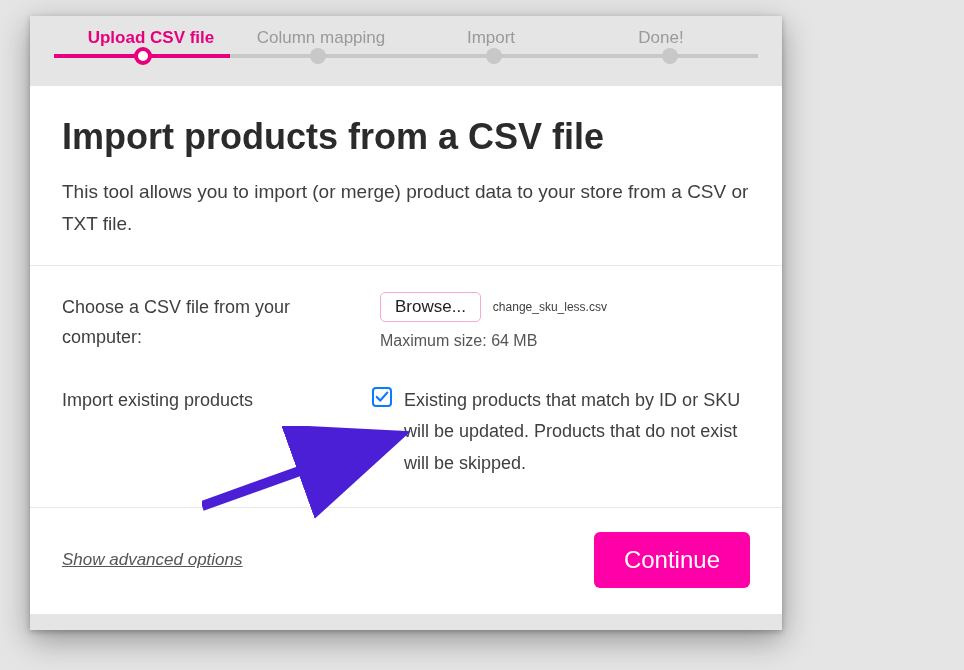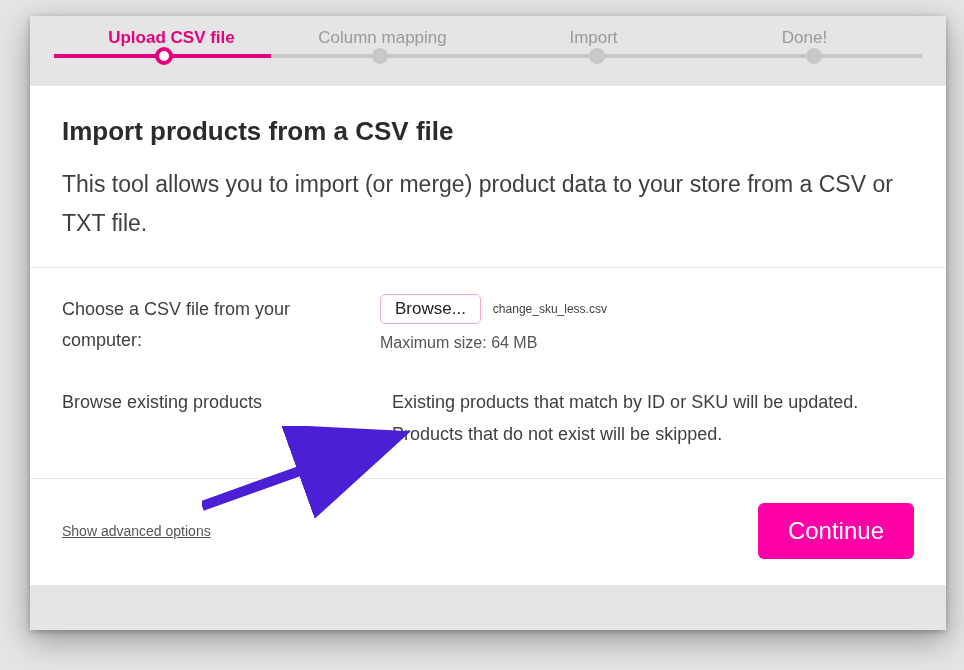--- a/index.html
+++ b/index.html
@@ -15,21 +15,21 @@
       background: #e5e5e5;
       padding: 0;
       position: relative;
       width: 964px;
       height: 670px;
     }
     .card {
       position: absolute;
       left: 30px;
       top: 16px;
-      width: 916px;
+      width: 752px;
       height: 614px;
       background: #e5e5e5;
       box-shadow: 0 10px 30px rgba(0,0,0,0.35), 0 2px 6px rgba(0,0,0,0.25);
     }
     
     .stepper {
       display: flex;
       justify-content: space-between;
       align-items: center;
       padding: 12px 36px 0 36px;
@@ -77,27 +77,27 @@
     
     .panel {
       background: #fff;
       margin: 28px 0 0 0;
       padding: 0;
     }
     .panel-header {
       padding: 30px 32px 24px 32px;
     }
     .panel-title {
-      font-size: 26px;
+      font-size: 36px;
       font-weight: 600;
       color: #2b2b2b;
       margin-bottom: 18px;
     }
     .panel-desc {
-      font-size: 23px;
+      font-size: 19px;
       color: #3f3f3f;
       line-height: 1.7;
     }
     .divider { border-top: 1px solid #e8e8e8; }
 
     .form-row {
       display: flex;
       padding: 26px 32px 14px 32px;
       gap: 8px;
     }
@@ -127,21 +127,22 @@
     .hint { font-size: 16px; color: #555; }
 
     .check-row {
       display: flex;
       padding: 18px 32px 28px 32px;
       position: relative;
     }
     .check-control {
       flex: 1;
       display: flex;
-      align-items: flex-end;
+      gap: 12px;
+      align-items: flex-start;
     }
     .checkbox {
       width: 20px; height: 20px;
       border: 2px solid #0a7aff;
       border-radius: 4px;
       position: relative;
       flex-shrink: 0;
       margin-top: 2px;
       cursor: pointer;
       display:flex; align-items:center; justify-content:center;
@@ -149,24 +150,25 @@
     .checkbox svg { width: 14px; height: 14px; }
     .check-text { font-size: 18px; color: #3f3f3f; line-height: 1.75; }
 
     .footer {
       display: flex;
       justify-content: space-between;
       align-items: center;
       padding: 24px 32px 26px 32px;
     }
     .adv-link {
-      font-size: 14px;
+      font-size: 17px;
       color: #555;
       text-decoration: underline;
       cursor: pointer;
+      font-style: italic;
     }
     .continue-btn {
       background: #ff00aa;
       background: #f500a3;
       background: #ff009c;
       background: #ff00aa;
       color: #fff;
       border: none;
       border-radius: 6px;
       font-size: 24px;
@@ -219,21 +221,21 @@
         <div class="form-control">
           <div class="file-row">
             <button class="browse-btn">Browse...</button>
             <span class="file-name">change_sku_less.csv</span>
           </div>
           <div class="hint">Maximum size: 64 MB</div>
         </div>
       </div>
 
       <div class="check-row">
-        <div class="form-label">Browse existing products</div>
+        <div class="form-label">Import existing products</div>
         <div class="check-control">
           <div class="checkbox">
             <svg viewBox="0 0 16 16">
               <path d="M2 8 L6 12 L14 3" stroke="#0a7aff" stroke-width="2.5" fill="none" stroke-linecap="round" stroke-linejoin="round"></path>
             </svg>
           </div>
           <div class="check-text">Existing products that match by ID or SKU will be updated. Products that do not exist will be skipped.</div>
         </div>
       </div>
 

